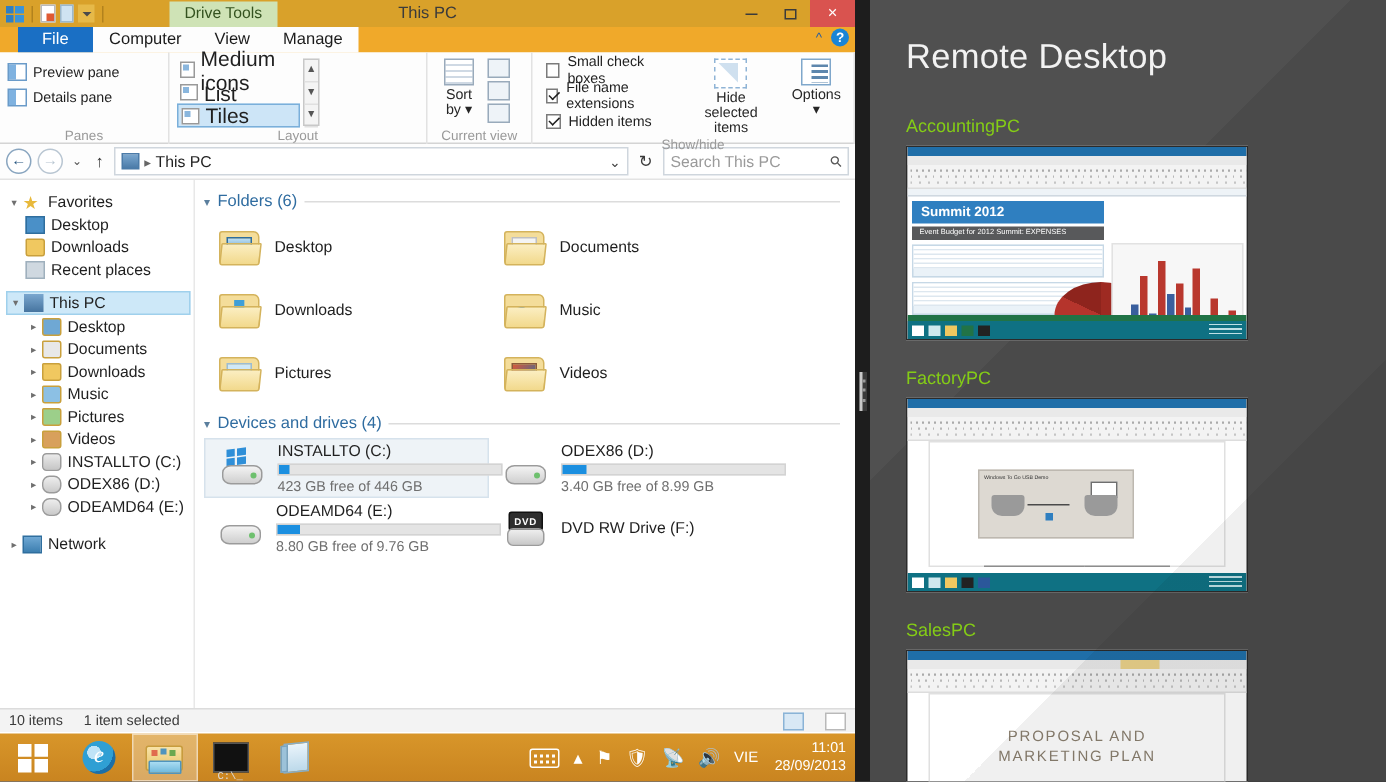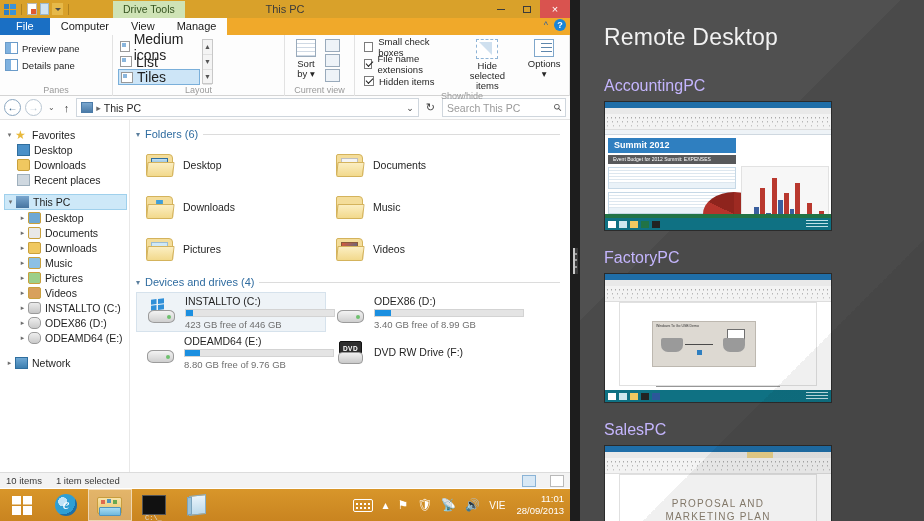--- a/index.html
+++ b/index.html
@@ -43,21 +43,21 @@
     font-size: 11px; color: #3b3b3b; line-height: 18px; pointer-events: none;
   }
   .wctrl { position: absolute; right: 0; top: 0; height: 18px; display: flex; }
   .wbtn { width: 26px; height: 18px; display: flex; align-items: center; justify-content: center;
           font-size: 11px; color: #3b3b3b; }
   .wbtn.close { background: #d9534f; color: #fff; width: 30px; }
   .wbtn .min { width: 8px; height: 1px; background: #3b3b3b; }
   .wbtn .max { width: 8px; height: 7px; border: 1px solid #3b3b3b; }
 
   
-  .tabstrip { position: relative; height: 17px; background: #f0a92a; display: flex; align-items: flex-end; }
+  .tabstrip { position: relative; height: 17px; background: #f0a92a; display: flex; align-items: flex-end; padding-left: 12px; }
   .ctx-tab-label {
     position: absolute; left: 113px; top: -17px; height: 17px; padding: 0 10px;
     background: #cfe3b6; color: #34521f; font-size: 10.5px; line-height: 17px;
   }
   .tab { height: 17px; padding: 0 11px; font-size: 11px; line-height: 17px; color: #1b1b1b;
          background: transparent; }
   .tab.file { background: #1a6fc4; color: #fff; padding: 0 16px; }
   .tab.active { background: #fdfdfd; }
   .tab.ctx { background: #fdfdfd; }
   .tabstrip-fill { flex: 1; }
@@ -246,21 +246,21 @@
          background: #4a4a4a; overflow: hidden; }
   .rdp::before { content: ""; position: absolute; left: -40px; top: -60px; width: 420px; height: 420px;
     background: linear-gradient(135deg, rgba(255,255,255,.035) 0 50%, transparent 50%);
     transform: rotate(0deg); }
   .rdp::after { content: ""; position: absolute; right: -120px; top: 120px; width: 430px; height: 430px;
     background: linear-gradient(135deg, transparent 0 50%, rgba(0,0,0,.06) 50%); }
   .rdp-inner { position: relative; padding: 24px 24px 0 24px; }
   .rdp-title { font-size: 23px; color: #f2f2f2; font-weight: 300; letter-spacing: .2px;
                margin-bottom: 26px; }
   .rdp-item { margin-bottom: 18px; }
-  .rdp-label { font-size: 16px; color: #c4b5fd; margin-bottom: 6px; }
+  .rdp-label { font-size: 12px; color: #84cc16; margin-bottom: 6px; }
   .thumb { width: 228px; height: 130px; background: #fff; border: 1px solid #2b2b2b;
            position: relative; overflow: hidden; }
 
   
   .mini-title { height: 6px; background: #1f6ea8; }
   .mini-ribbon { height: 22px; background: #f3f3f3; border-bottom: 1px solid #ddd; position: relative; }
   .mini-ribbon .tabs { height: 6px; background: #e9e9e9; }
   .mini-ribbon .hatch { position: absolute; left: 0; right: 0; top: 6px; bottom: 0;
     background:
       repeating-linear-gradient(90deg, rgba(110,110,110,.55) 0 1px, transparent 1px 4px) 2px 3px/100% 1.5px no-repeat,

